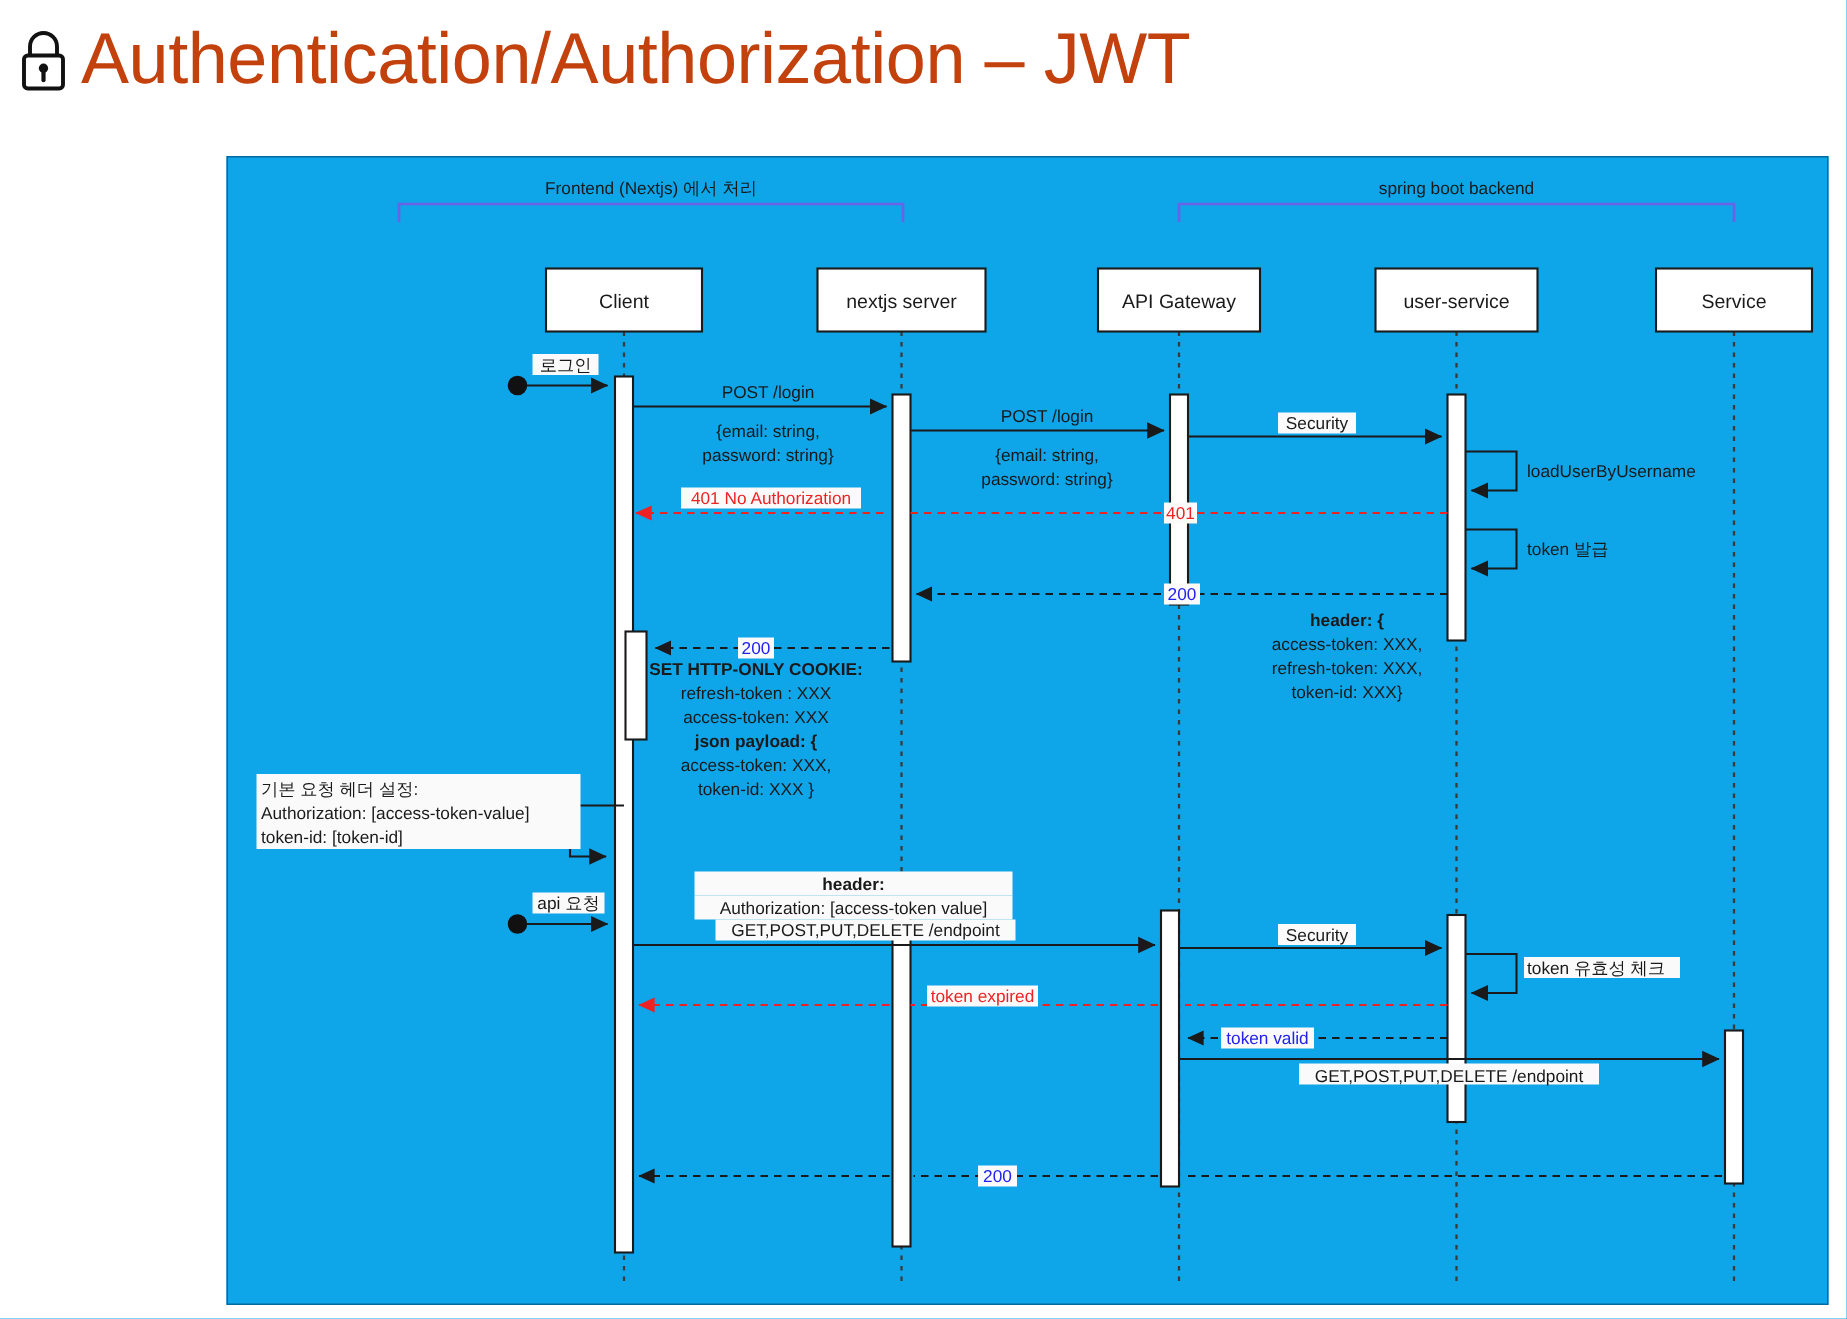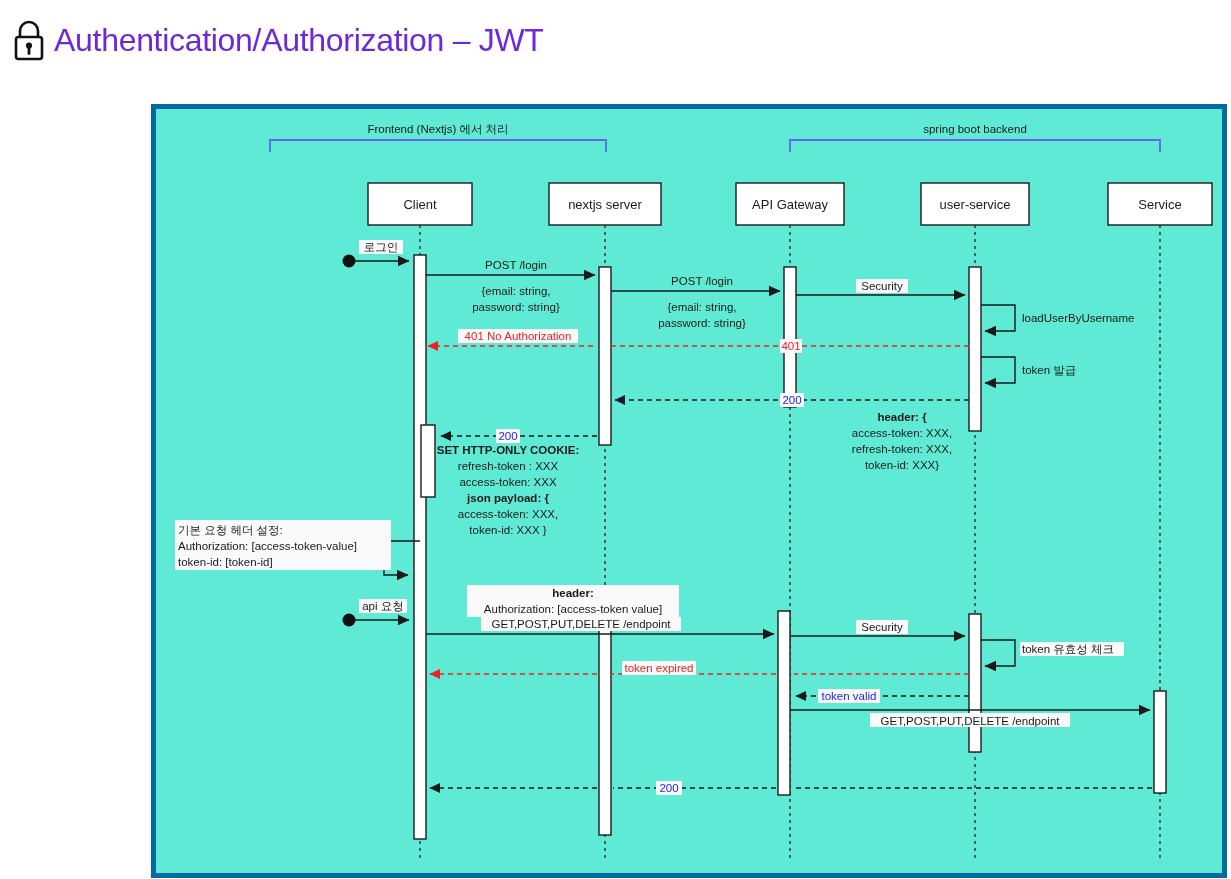--- a/index.html
+++ b/index.html
@@ -16,33 +16,33 @@
     display:flex;
     align-items:center;
     gap:6px;
     height:56px;
   }
   #page-title .lock-icon{
     width:38px;height:44px;
     display:block;
   }
   #page-title .title-text{
-    font-size:32px;
+    font-size:48px;
     font-weight:400;
-    color:#6d28d9;
+    color:#c2410c;
     letter-spacing:-0.3px;
     line-height:1;
     white-space:nowrap;
   }
   #diagram-frame{
     position:absolute;
     left:151px; top:104px;
     width:1066px; height:764px;
-    background:#5eead4;
-    border:5px solid #0369a1;
+    background:#0ea5e9;
+    border:1px solid #0369a1;
   }
   #diagram-svg{display:block;}
   .lbl{font-family:"Liberation Sans","DejaVu Sans",sans-serif;font-size:11.5px;fill:#1a1a1a;}
   .lbl-part{font-size:13px;fill:#1a1a1a;}
   .lbl-group{font-size:11.5px;fill:#1a1a1a;}
   .lbl-red{fill:#ee2222;}
   .lbl-blue{fill:#2222ee;}
   .lbl-b{font-weight:bold;}
   .ln{stroke:#1a1a1a;stroke-width:1.4;fill:none;}
   .ln-dash{stroke:#1a1a1a;stroke-width:1.3;fill:none;stroke-dasharray:5 4;}

